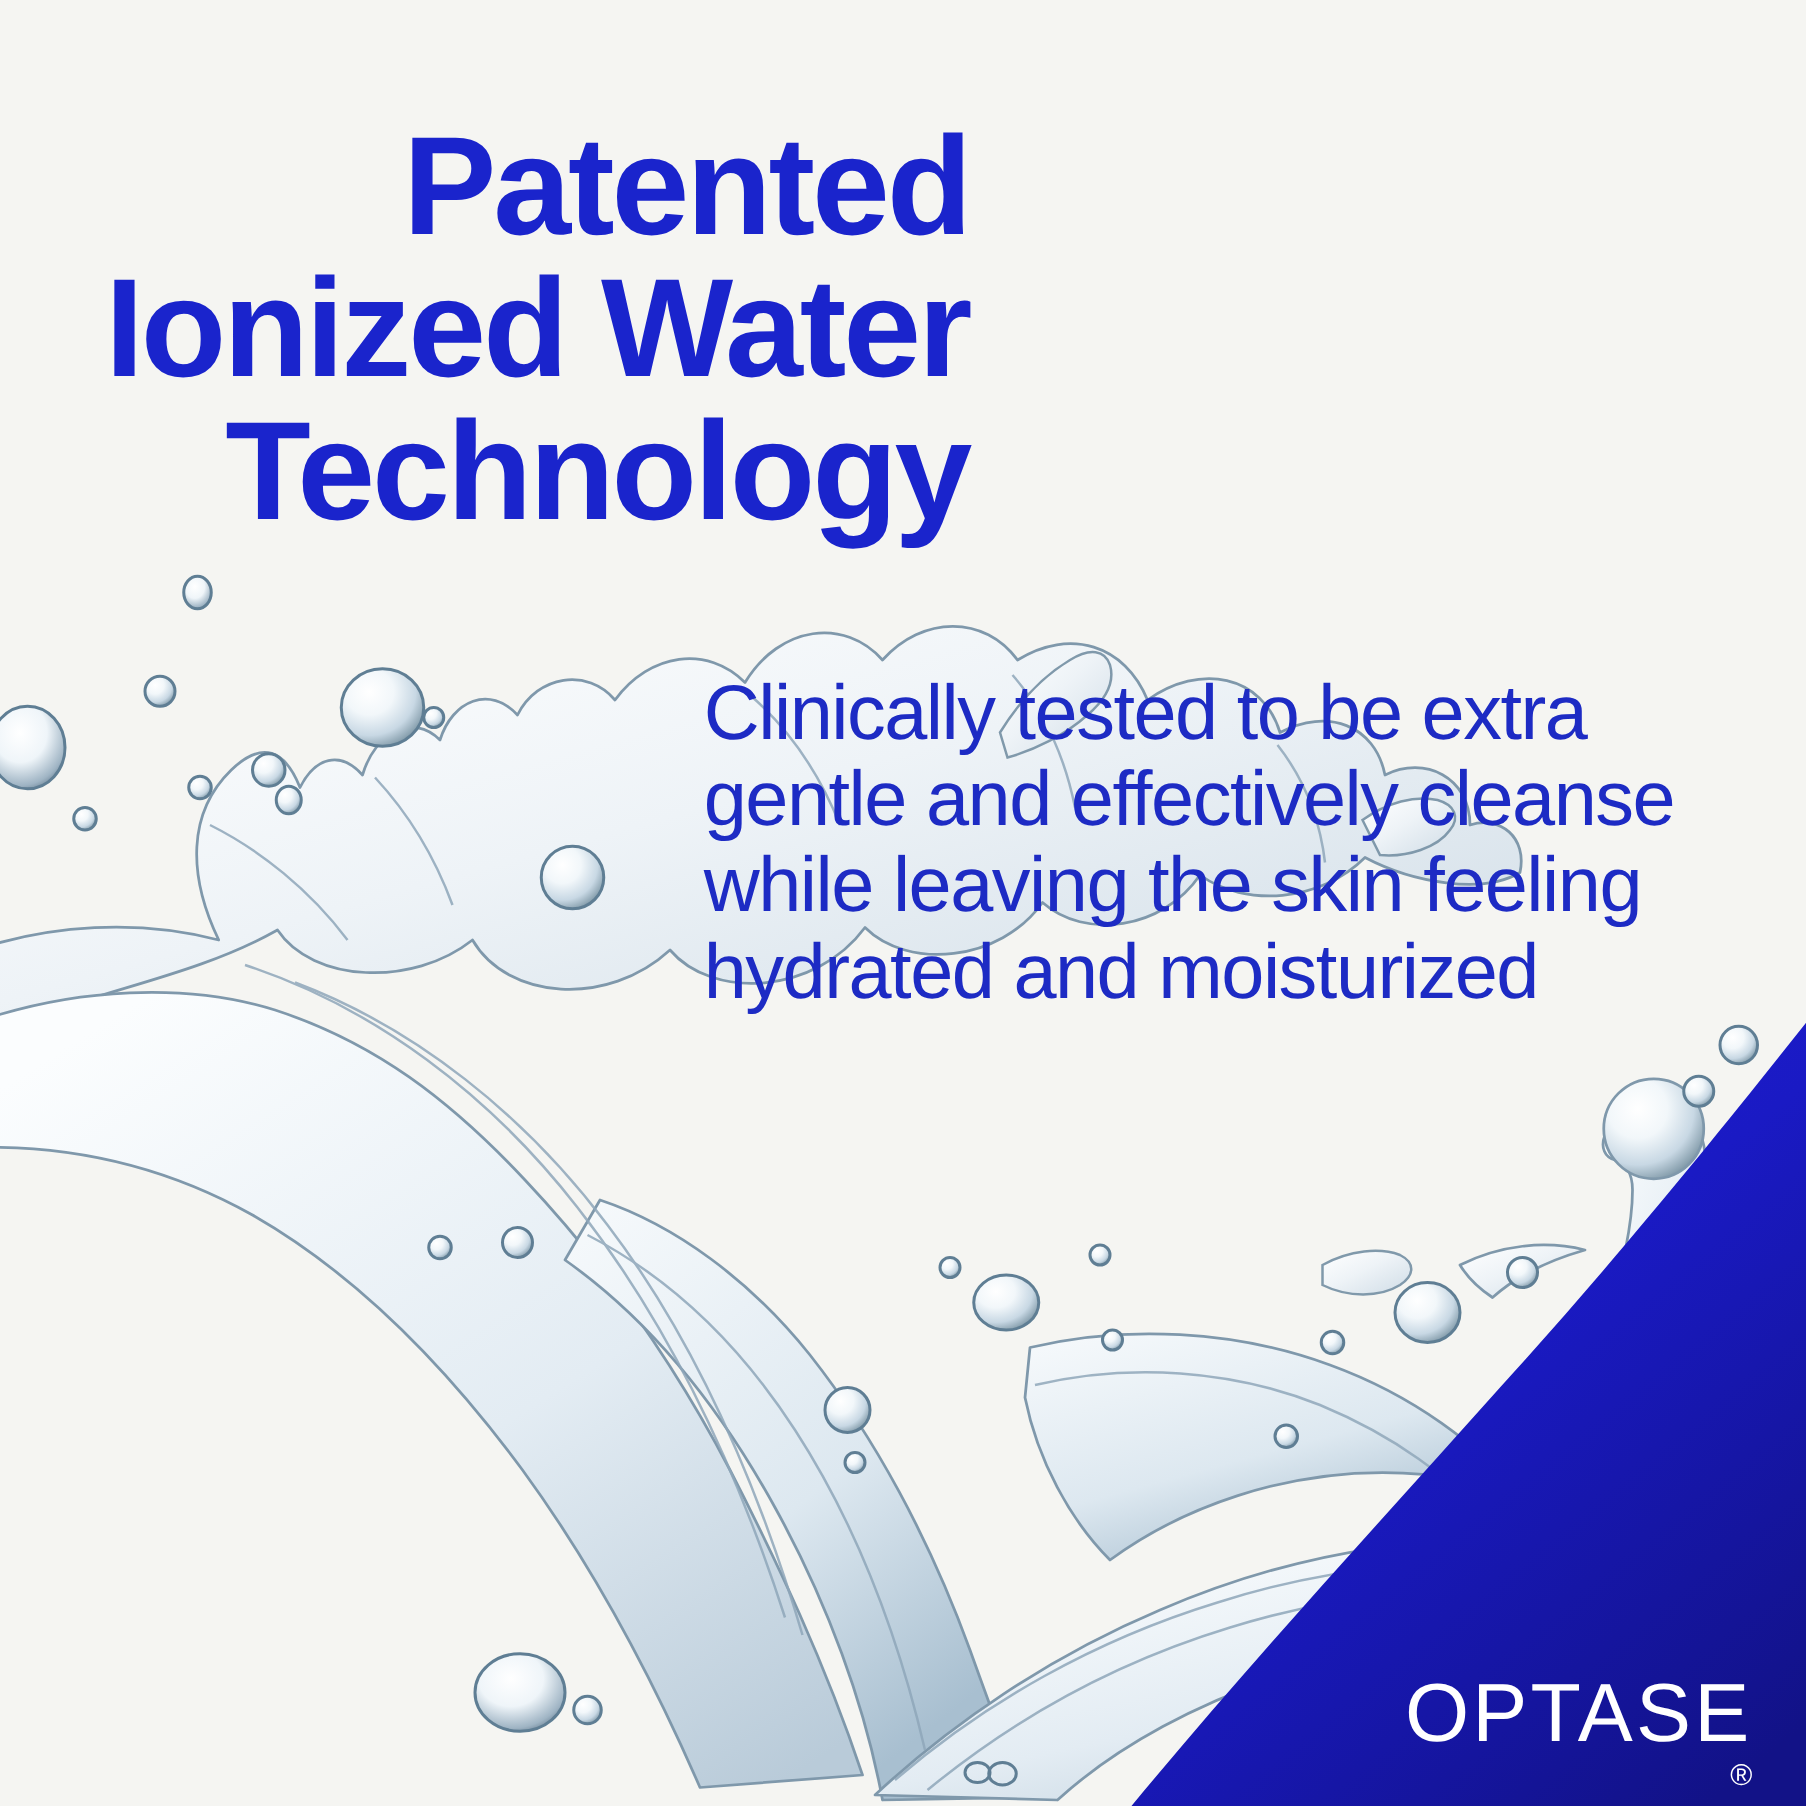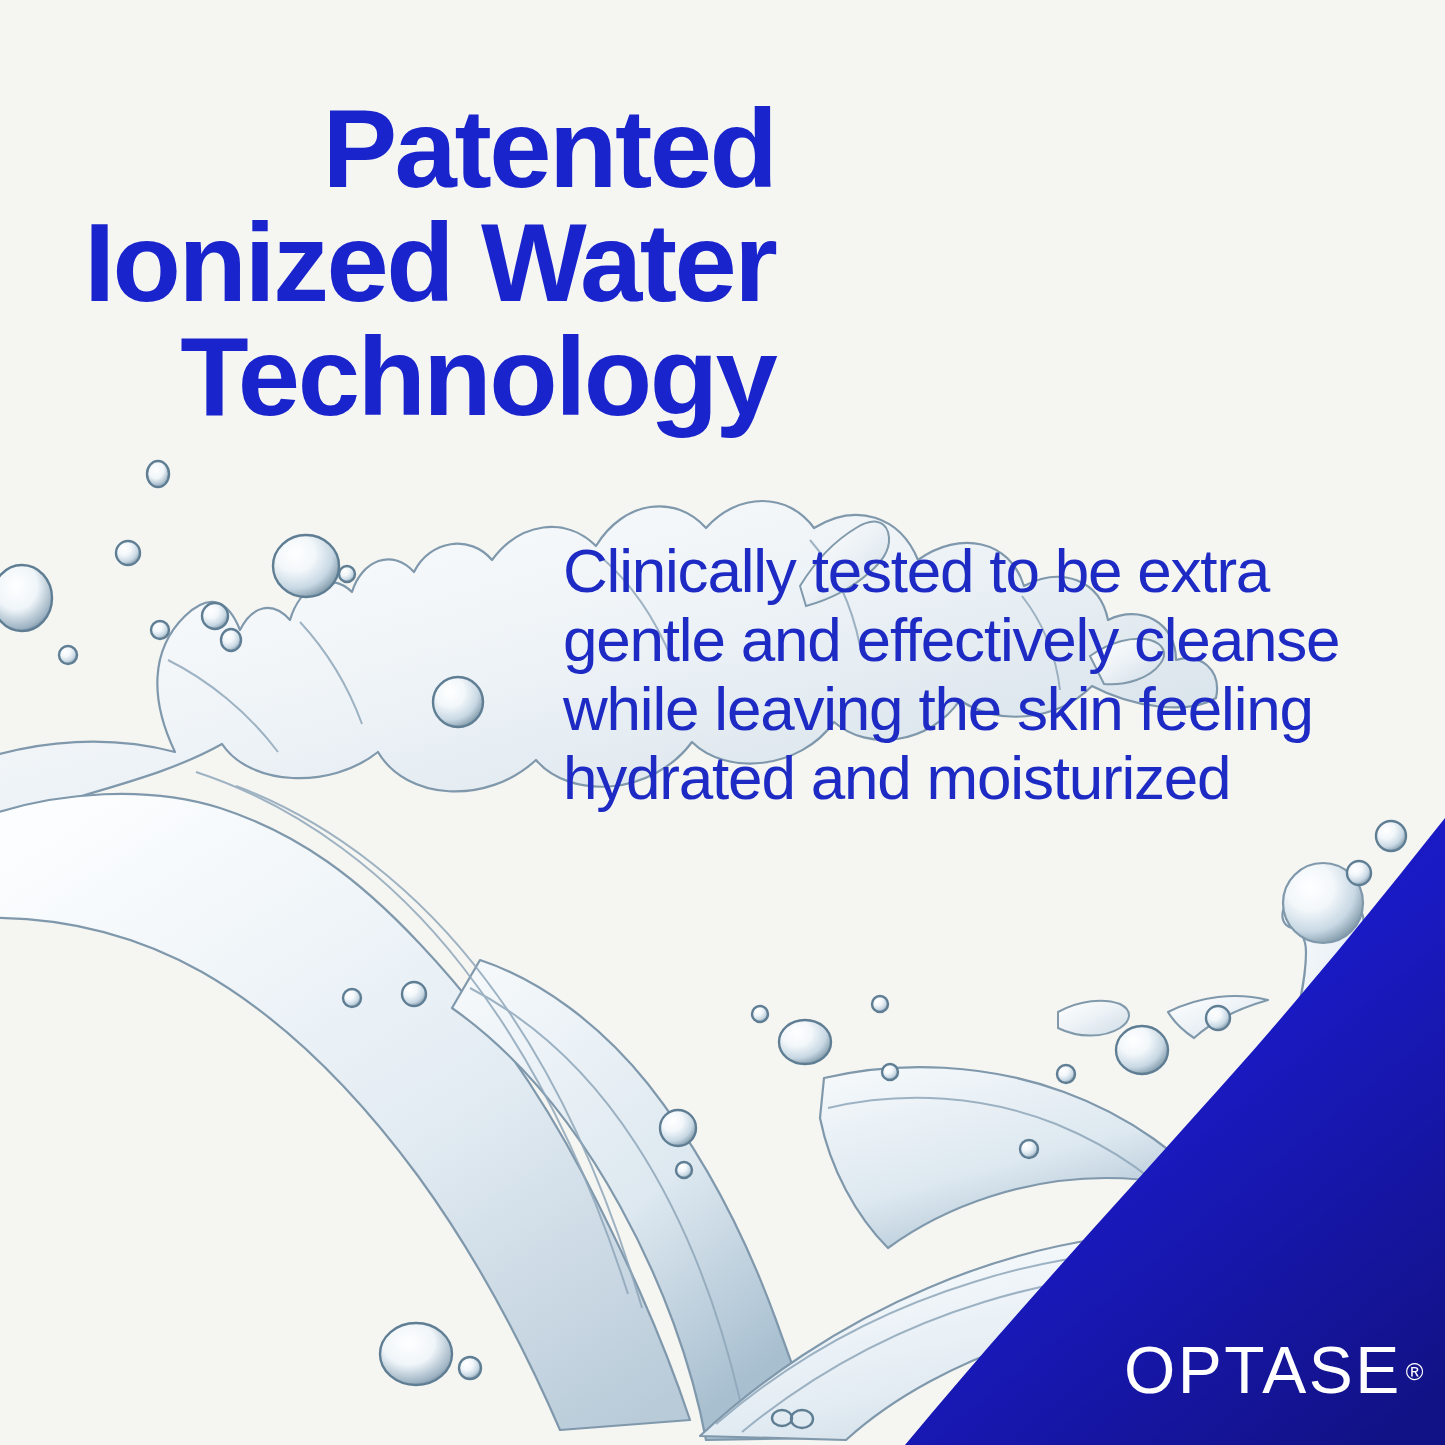--- a/index.html
+++ b/index.html
@@ -62,22 +62,23 @@
     letter-spacing:-1.2px;
     color:#1d2bc4;
     white-space:pre;
   }
   .brand-logo {
     position:absolute;
     left:1124px;
     top:1337px;
     z-index:5;
     display:flex;
-    align-items:center;
+    align-items:flex-end;
     color:#ffffff;
+    flex-direction:column;
   }
   .brand-word {
     font-size:66px;
     line-height:66px;
     font-weight:400;
     letter-spacing:2.5px;
     color:#ffffff;
   }
   .brand-reg {
     font-size:24px;

